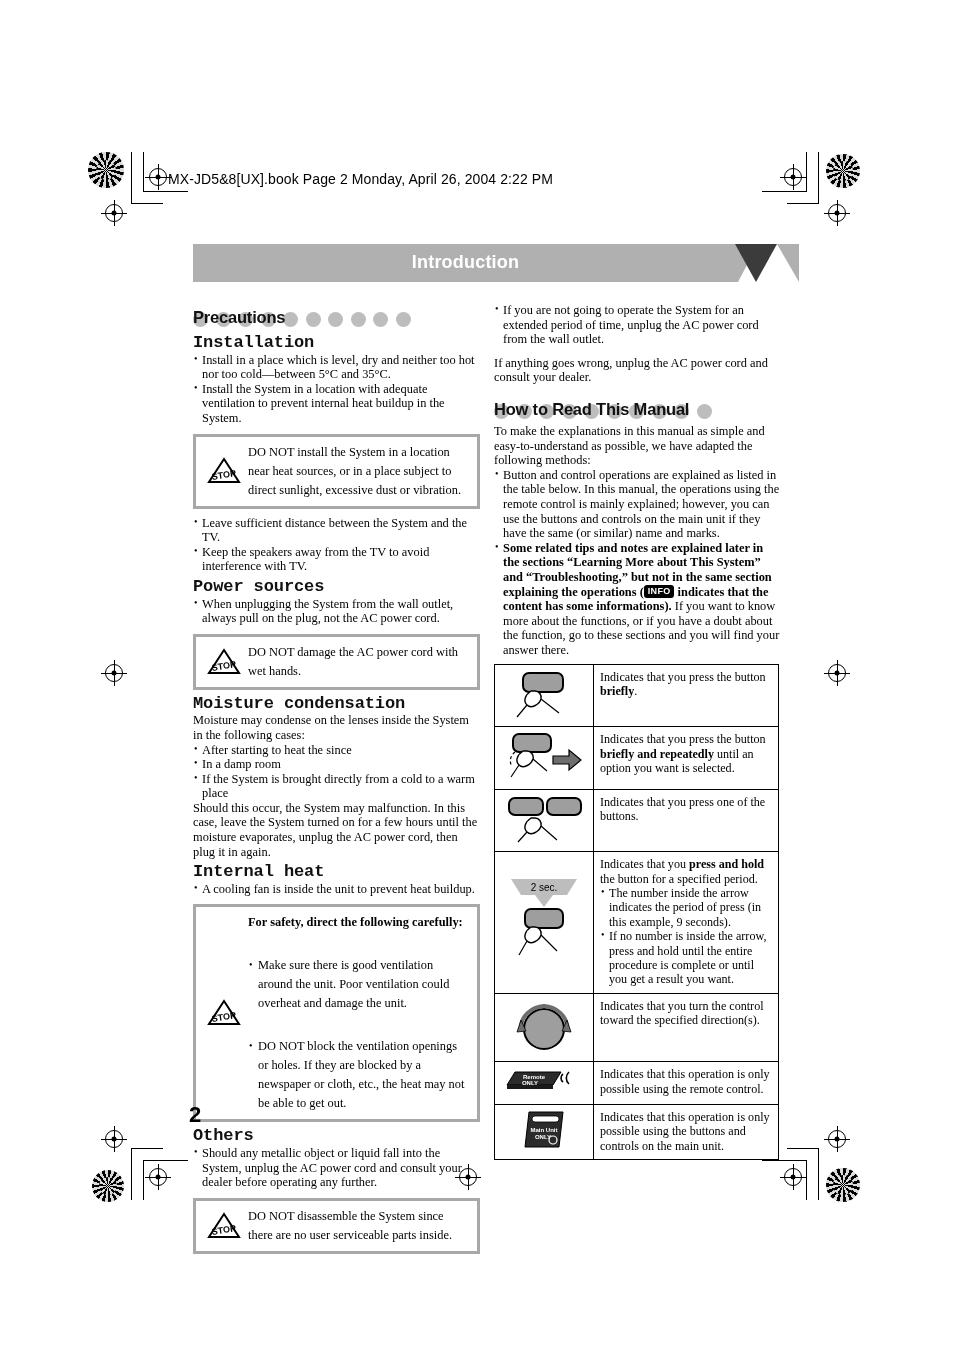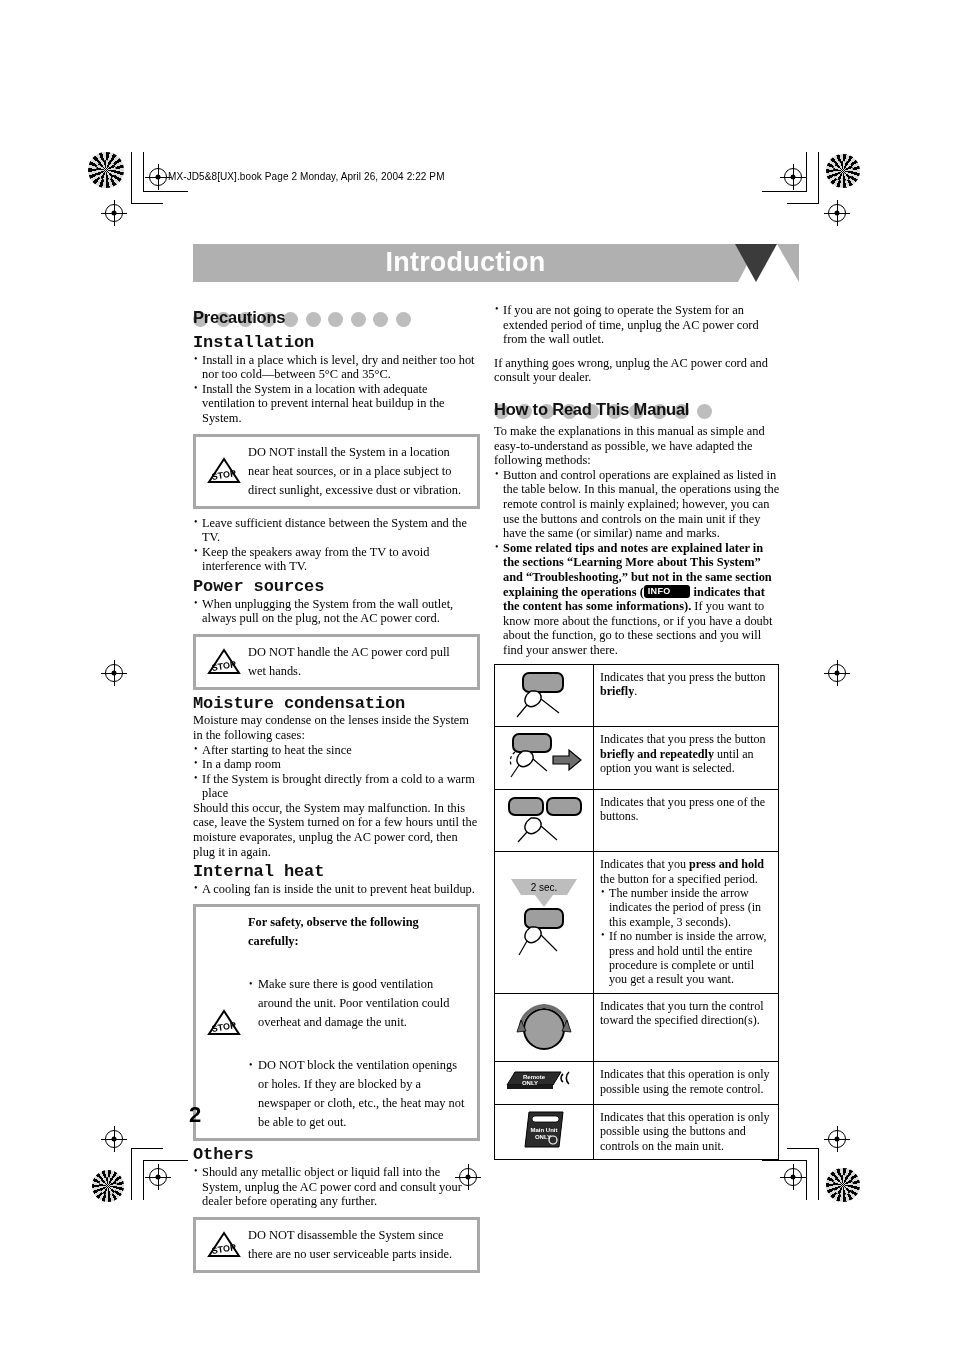--- a/index.html
+++ b/index.html
@@ -10,36 +10,36 @@
   .reg-target:after{content:"";position:absolute;top:50%;left:-5px;right:-5px;height:1px;background:#000;}
   .reg-dot{position:absolute;width:5px;height:5px;border-radius:50%;background:#000;left:50%;top:50%;
            transform:translate(-50%,-50%);}
   .blob{position:absolute;border-radius:50%;background:
         repeating-conic-gradient(#000 0 12deg,#d9d9d9 12deg 24deg);}
   .blob:after{content:"";position:absolute;inset:22%;border-radius:50%;
         background:repeating-conic-gradient(#d9d9d9 0 18deg,#000 18deg 36deg);}
   .cline{position:absolute;background:#000;}
 
   
-  .filehdr{position:absolute;left:168px;top:171px;font-size:10px;
+  .filehdr{position:absolute;left:168px;top:171px;font-size:14px;
            font-family:"Liberation Sans", sans-serif;letter-spacing:.1px;white-space:nowrap;}
 
   
   .banner{position:absolute;left:193px;top:244px;width:587px;height:38px;}
   .banner-bg{position:absolute;left:0;top:0;width:545px;height:38px;background:#b0b0b0;}
   .banner-tri-lt{position:absolute;left:545px;top:0;width:0;height:0;
         border-left:20px solid #b0b0b0;border-bottom:38px solid transparent;}
   .banner-tri-dark{position:absolute;left:542px;top:0;width:0;height:0;
         border-left:21px solid transparent;border-right:21px solid transparent;
         border-top:38px solid #3b3b3b;}
   .banner-wedge{position:absolute;left:584px;top:0;width:0;height:0;
         border-right:22px solid #b0b0b0;border-bottom:38px solid transparent;}
   .banner-title{position:absolute;left:0;top:0;width:545px;height:38px;
         line-height:37px;text-align:center;font-family:"Liberation Sans", sans-serif;
-        font-weight:bold;font-size:27px;color:#fff;letter-spacing:.2px;}
+        font-weight:bold;font-size:18px;color:#fff;letter-spacing:.2px;}
 
   
   .col{position:absolute;width:287px;font-size:12.4px;line-height:14.6px;}
   .col-l{left:193px;top:306px;}
   .col-r{left:494px;top:303px;}
 
   
   .secthead{position:relative;height:24px;margin-bottom:2px;}
   .secthead .dots{position:absolute;left:0;top:6px;display:flex;gap:7.5px;}
   .secthead .dots i{display:block;width:15px;height:15px;border-radius:50%;background:#bdbdbd;}
@@ -61,21 +61,21 @@
   .caution{border:3px solid #a8a8a8;background:#fff;margin:8px 0 7px 0;
            display:flex;align-items:center;padding:6px 8px 6px 4px;}
   .caution .ic{flex:0 0 48px;display:flex;justify-content:center;align-items:center;}
   .caution .bd{flex:1;font-size:12.4px;line-height:19px;}
   .caution .bd ul.b li{padding-left:10px;margin-top:24px;}
 
   svg.stopicon{display:block;}
 
   
   .infobadge{display:inline-block;background:#000;color:#fff;font-family:"Liberation Sans", sans-serif;
-     font-weight:bold;font-size:9px;line-height:11px;padding:1px 20px 1px 4px;border-radius:3px;
+     font-weight:bold;font-size:9px;line-height:11px;padding:1px 4px 1px 4px;border-radius:3px;
      vertical-align:2px;letter-spacing:.3px;}
 
   .bold{font-weight:bold;}
 
   
   table.manual{position:absolute;left:494px;top:664px;width:285px;border-collapse:collapse;
        border:1.5px solid #000;}
   table.manual td{border:1.2px solid #000;vertical-align:top;padding:5px 6px 6px 6px;
        font-size:12.1px;line-height:14.4px;}
   table.manual td.fig{width:94px;padding:4px 2px 4px 2px;text-align:center;vertical-align:middle;}
@@ -202,21 +202,21 @@
     <li>When unplugging the System from the wall outlet, always pull on the plug, not the AC power cord.</li>
   </ul>
 
   <div class="caution">
     <div class="ic">
       <svg class="stopicon" width="36" height="30" viewBox="0 0 36 30" aria-hidden="true">
         <path d="M18 3 L33 26 L3 26 Z" fill="none" stroke="#000" stroke-width="2"></path>
         <text x="18" y="22" font-family="Liberation Sans, sans-serif" font-size="9" font-weight="bold" text-anchor="middle" fill="#000" transform="rotate(-9 18 20)">STOP</text>
       </svg>
     </div>
-    <div class="bd">DO NOT handle the AC power cord pull wet hands.</div>
+    <div class="bd">DO NOT damage the AC power cord with wet hands.</div>
   </div>
 
   <h3 class="sub">Moisture condensation</h3>
   <p class="t">Moisture may condense on the lenses inside the System in the following cases:</p>
   <ul class="b">
     <li>After starting to heat the since</li>
     <li>In a damp room</li>
     <li>If the System is brought directly from a cold to a warm place</li>
   </ul>
   <p class="t">Should this occur, the System may malfunction. In this case, leave the System turned on for a few hours until the moisture evaporates, unplug the AC power cord, then plug it in again.</p>
@@ -227,21 +227,21 @@
   </ul>
 
   <div class="caution">
     <div class="ic">
       <svg class="stopicon" width="36" height="30" viewBox="0 0 36 30" aria-hidden="true">
         <path d="M18 3 L33 26 L3 26 Z" fill="none" stroke="#000" stroke-width="2"></path>
         <text x="18" y="22" font-family="Liberation Sans, sans-serif" font-size="9" font-weight="bold" text-anchor="middle" fill="#000" transform="rotate(-9 18 20)">STOP</text>
       </svg>
     </div>
     <div class="bd">
-      <div class="bold">For safety, observe the following carefully:</div>
+      <div class="bold">For safety, direct the following carefully:</div>
       <ul class="b">
         <li>Make sure there is good ventilation around the unit. Poor ventilation could overheat and damage the unit.</li>
         <li>DO NOT block the ventilation openings or holes. If they are blocked by a newspaper or cloth, etc., the heat may not be able to get out.</li>
       </ul>
     </div>
   </div>
 
   <h3 class="sub">Others</h3>
   <ul class="b">
     <li>Should any metallic object or liquid fall into the System, unplug the AC power cord and consult your dealer before operating any further.</li>
@@ -339,21 +339,21 @@
         <path d="M10 4 L76 4 L66 20 L52 20 L43 32 L34 20 L20 20 Z" fill="#bdbdbd" stroke="none"></path>
         <text x="43" y="16" font-family="Liberation Sans, sans-serif" font-size="10" text-anchor="middle" fill="#000">2 sec.</text>
         <rect x="24" y="34" width="38" height="19" rx="6" fill="#9e9e9e" stroke="#000" stroke-width="2"></rect>
         <path d="M30 52 C24 56 22 62 26 66 C30 70 38 66 40 60 C41 56 38 52 34 52 Z" fill="#fff" stroke="#000" stroke-width="1.4"></path>
         <path d="M26 66 L18 80 M40 60 L56 76" stroke="#000" stroke-width="1.2" fill="none"></path>
       </svg>
     </td>
     <td>
       <span>Indicates that you </span><span class="bold">press and hold</span><span> the button for a specified period.</span>
       <ul class="b">
-        <li>The number inside the arrow indicates the period of press (in this example, 3 seconds).</li>
+        <li>The number inside the arrow indicates the period of press (in this example, 9 seconds).</li>
         <li>If no number is inside the arrow, press and hold until the entire procedure is complete or until you get a result you want.</li>
       </ul>
     </td>
   </tr>
 
   <tr>
     <td class="fig">
       <svg width="86" height="56" viewBox="0 0 86 56" aria-hidden="true">
         <circle cx="43" cy="31" r="20" fill="#9e9e9e" stroke="#000" stroke-width="2"></circle>
         <path d="M20 30 C20 18 30 9 43 8" fill="none" stroke="#6e6e6e" stroke-width="4" stroke-linecap="round"></path>

